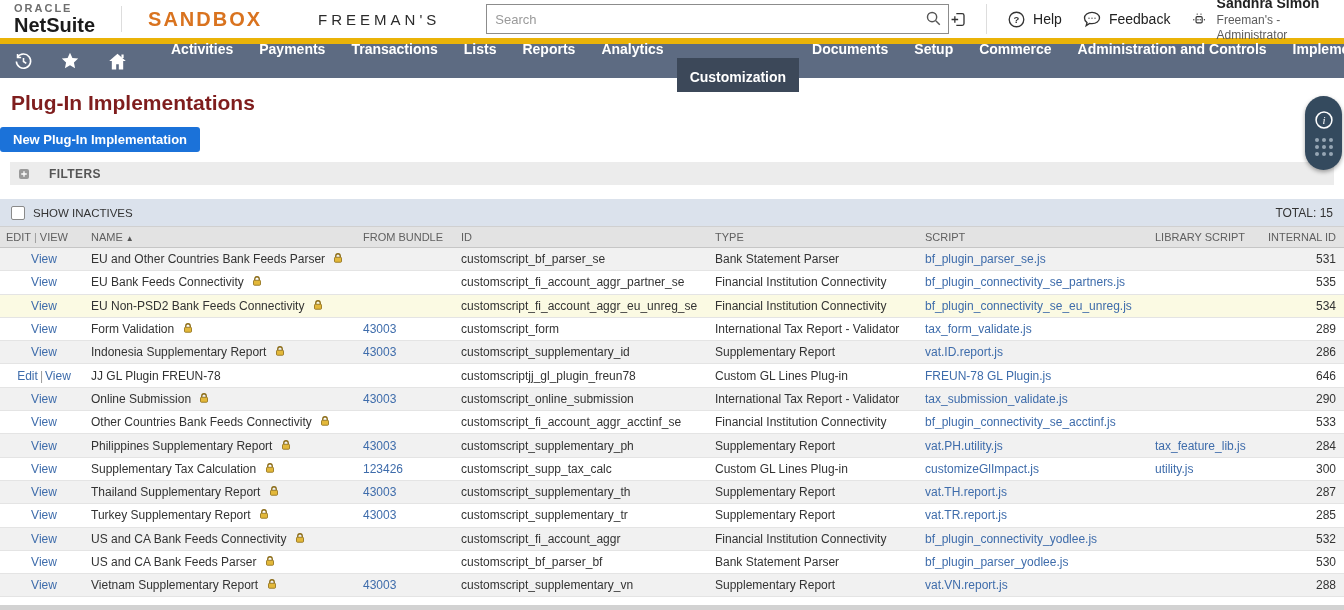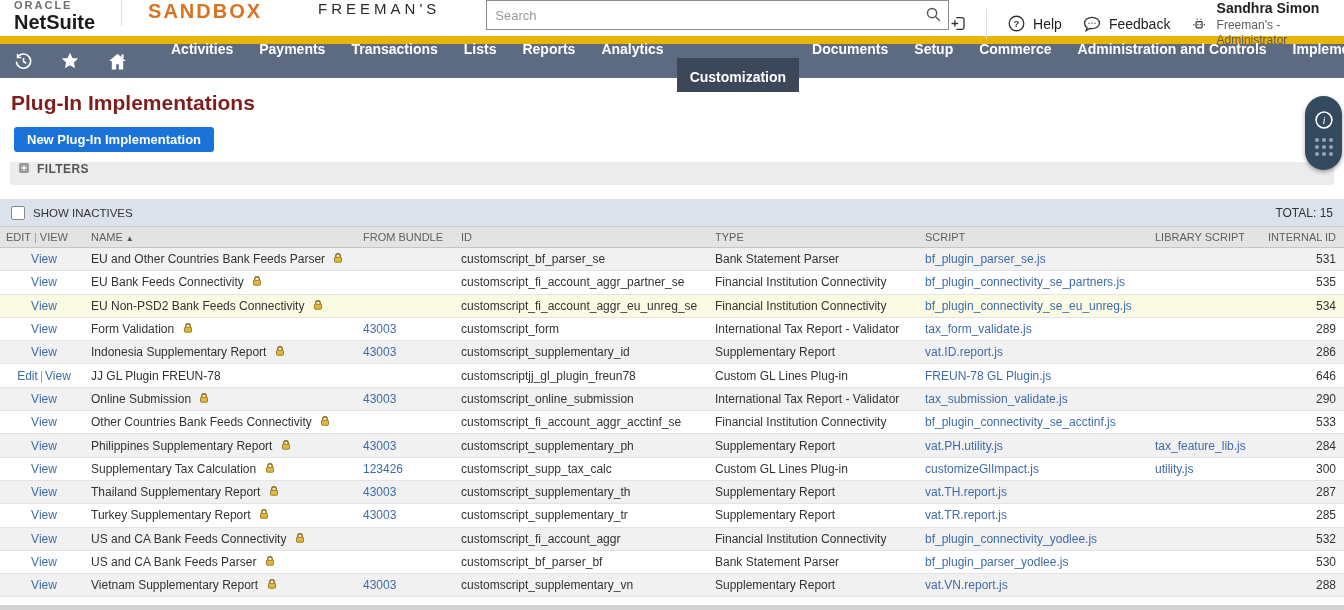--- a/index.html
+++ b/index.html
@@ -1,22 +1,22 @@
 <!DOCTYPE html>
 <html><head>
 <meta charset="utf-8">
 <style>
   * { margin:0; padding:0; box-sizing:border-box; }
   html,body { width:1344px; height:610px; overflow:hidden; background:#fff;
     font-family:"Liberation Sans","DejaVu Sans",sans-serif; }
   .screen { position:relative; width:1344px; height:610px; background:#fff; }
 
   
-  .topbar { height:44px; background:#fff; border-bottom:8px solid #eab308;
-    display:flex; align-items:flex-start; padding:0 14px; }
+  .topbar { height:44px; background:#fff; border-bottom:6px solid #eab308;
+    display:flex; align-items:center; padding:0 14px; }
   .logo { display:flex; flex-direction:column; line-height:1; margin-right:26px; }
   .logo .oracle { font-size:11px; font-weight:bold; color:#6e6e6e; letter-spacing:2px; }
   .logo .netsuite { font-size:20px; font-weight:600; color:#1b1b1b; margin-top:1px; }
   .hdr-div { width:1px; height:26px; background:#ddd; margin-right:26px; }
   .env { color:#d9731f; font-size:20px; font-weight:bold; letter-spacing:2px; margin-right:56px; }
   .company { color:#2b2b2b; font-size:15px; font-weight:500; letter-spacing:4px; margin-right:46px; }
   .searchbox { position:relative; width:500px; height:30px; }
   .searchbox input { width:100%; height:100%; border:1px solid #8c8c8c; padding:0 30px 0 8px;
     font-size:13px; color:#333; outline:none; font-family:inherit; }
   .searchbox input::placeholder { color:#9a9a9a; }
@@ -34,25 +34,25 @@
   .nav-icons { display:flex; align-items:center; gap:27px; margin-right:30px; }
   .nav-icons svg { display:block; }
   .nav-item { color:#fff; font-size:14px; font-weight:600; padding:2px 13px; line-height:34px;
     height:34px; display:inline-block; cursor:pointer; text-decoration:none; white-space:nowrap; }
   .nav-item.active { background:#3c4859;margin-top:28px; }
   .nav-overflow { margin-left:auto; color:#fff; font-size:16px; font-weight:bold;
     padding:0 14px; cursor:pointer; letter-spacing:1px; }
 
   
   .page-title { color:#7f1d1d; font-size:21px; font-weight:bold; margin:13px 0 0 11px; }
-  .new-btn { display:inline-block; margin:12px 0 0 14px; background:#1b72d9; color:#fff;
+  .new-btn { display:inline-block; margin:12px 0 0 0; background:#1b72d9; color:#fff;
     border:none; border-radius:3px; font-size:13px; font-weight:bold; padding:5px 13px;
     font-family:inherit; cursor:pointer; }
   .filters-bar { margin:10px 10px 0 10px; height:23px; background:#ececec; display:flex;
-    gap:7px; padding:0 8px; cursor:pointer; }
+    align-items:center; gap:19px; padding:0 8px; cursor:pointer; }
   .filters-label { font-size:12px; font-weight:bold; color:#555; letter-spacing:.4px; }
   .inactives-bar { margin-top:14px; height:27px; background:#dbe2ec; display:flex;
     align-items:center; padding:0 11px; }
   .cb { width:14px; height:14px; background:#fff; border:1px solid #8a8a8a; border-radius:2px;
     margin-right:8px; cursor:pointer; }
   .inactives-label { font-size:11.5px; color:#333; }
   .total-label { margin-left:auto; font-size:12px; color:#333; }
 
   
   .grid-row { display:grid;

